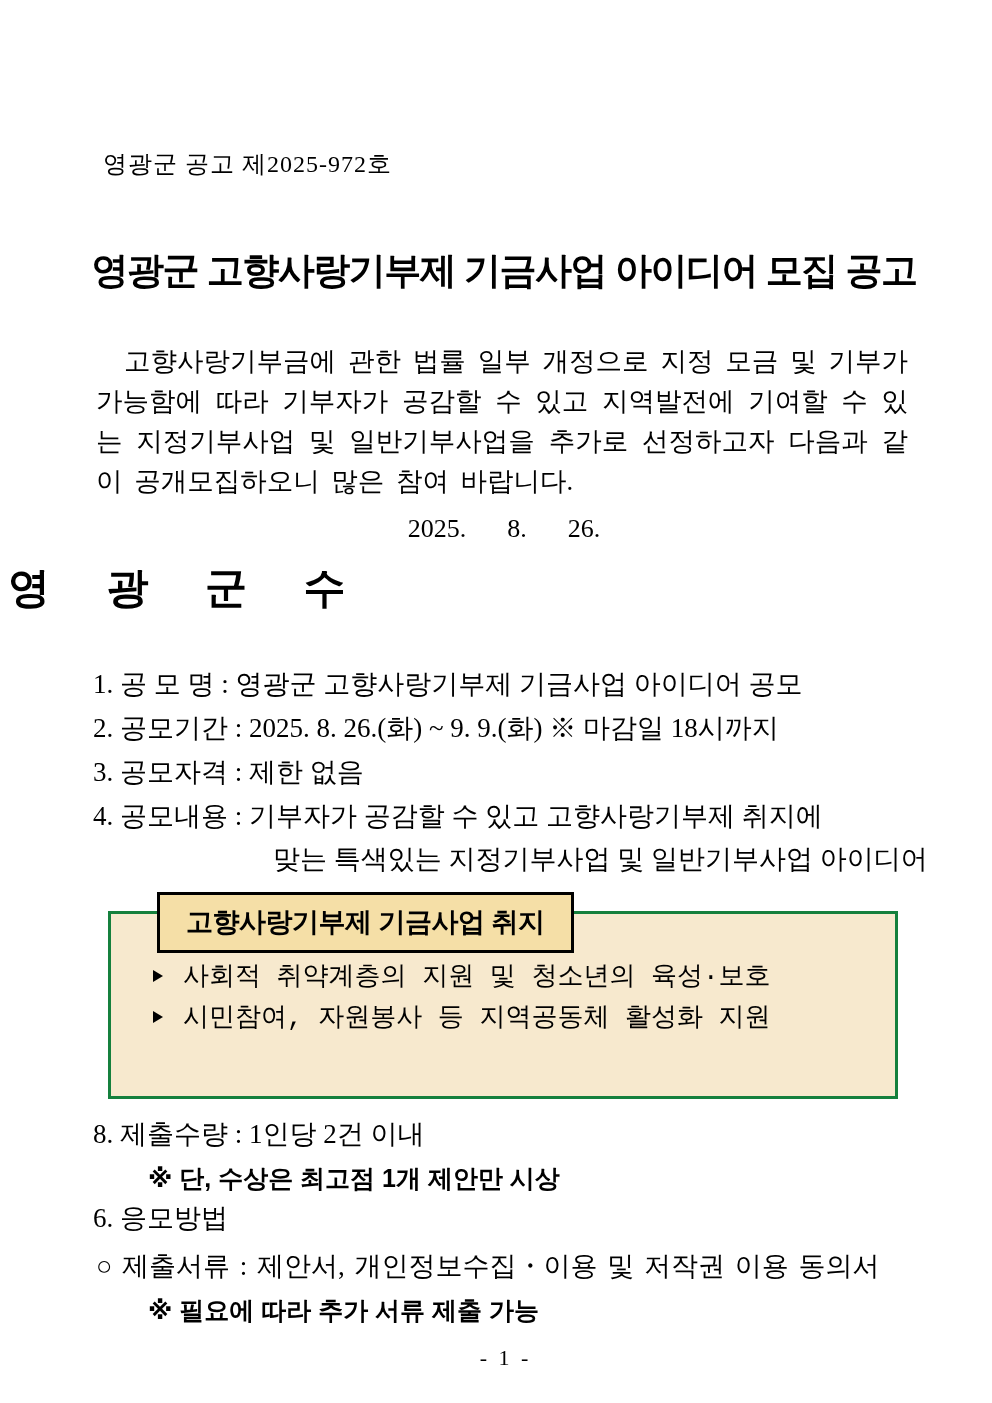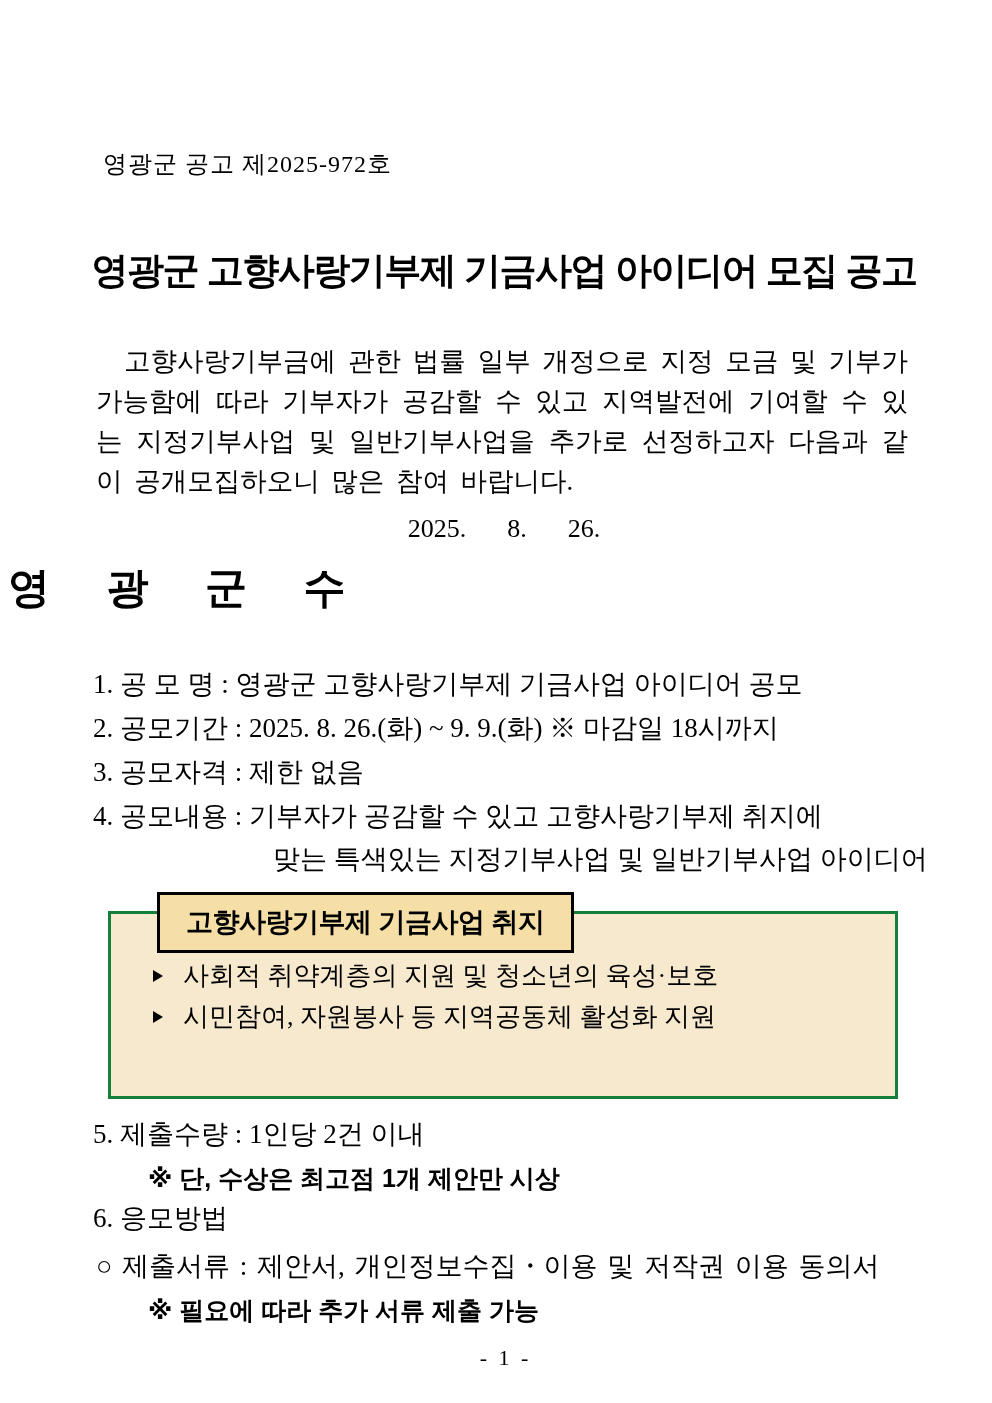--- a/index.html
+++ b/index.html
@@ -86,21 +86,21 @@
     letter-spacing:-0.5px;
     white-space:nowrap;
   }
   .bullets {
     position:absolute;
     top:38px; left:36px; right:20px;
   }
   .bullet-row {
     display:flex; align-items:center;
     height:39px;
-    font-family:Liberation Serif, serif;
+    font-family:Liberation Mono, monospace;
     font-size:26px;
     white-space:nowrap;
   }
   .tri {
     display:inline-block;
     width:0; height:0;
     border-left:10px solid #000000;
     border-top:6px solid transparent;
     border-bottom:6px solid transparent;
     margin-right:18px;
@@ -146,21 +146,21 @@
         <span class="tri"></span>
         <span>사회적 취약계층의 지원 및 청소년의 육성·보호</span>
       </div>
       <div class="bullet-row">
         <span class="tri"></span>
         <span>시민참여, 자원봉사 등 지역공동체 활성화 지원</span>
       </div>
     </div>
   </div>
 
-  <div class="abs item item-5">5. 제출수량 : 1인당 2건 이내</div>
+  <div class="abs item item-5">8. 제출수량 : 1인당 2건 이내</div>
 
   <div class="abs note note-1">※ 단, 수상은 최고점 1개 제안만 시상</div>
 
   <div class="abs item item-6">6. 응모방법</div>
 
   <div class="abs item-circ">○ 제출서류 : 제안서, 개인정보수집・이용 및 저작권 이용 동의서</div>
 
   <div class="abs note note-2">※ 필요에 따라 추가 서류 제출 가능</div>
 
   <div class="abs page-number">- 1 -</div>

